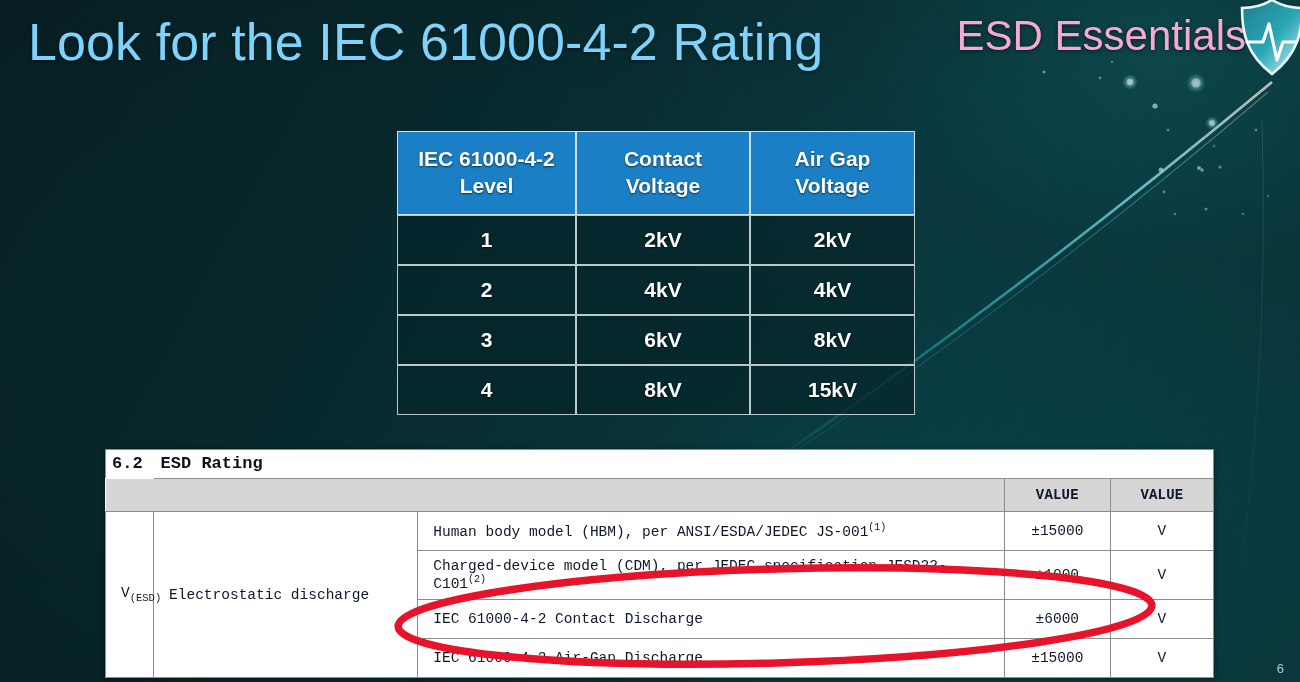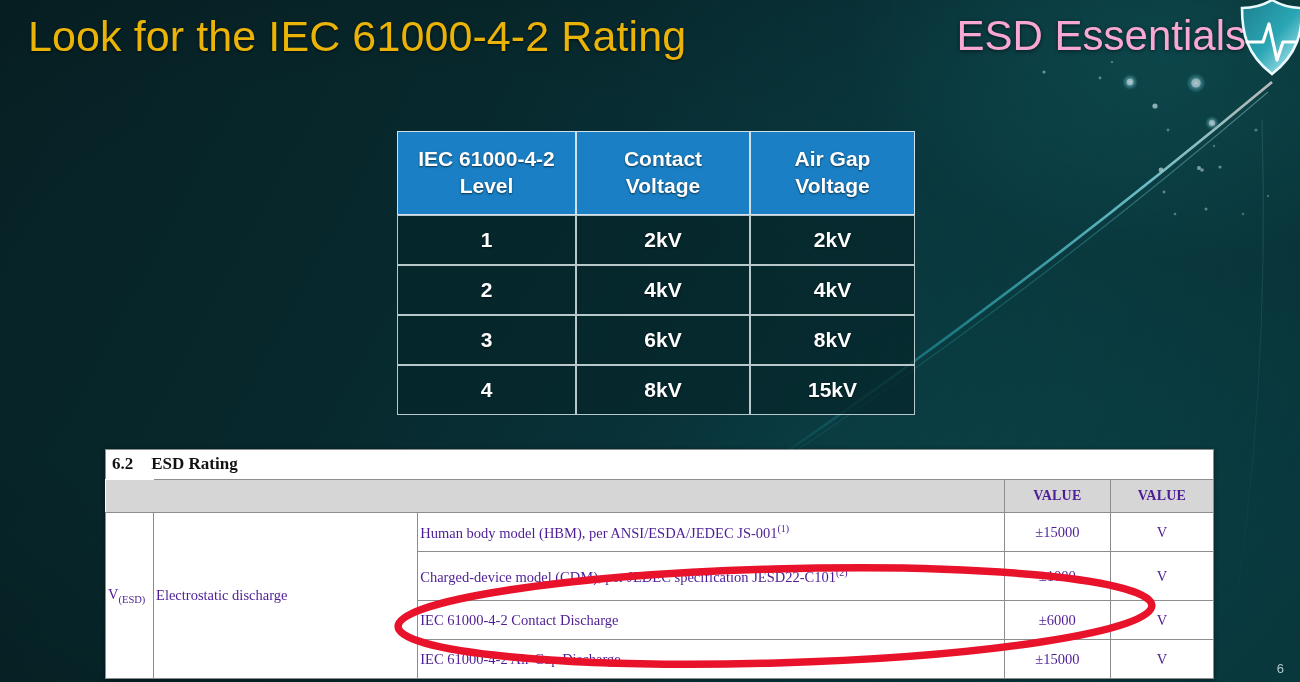--- a/index.html
+++ b/index.html
@@ -21,21 +21,21 @@
   #vignette {
     position:absolute; inset:0;
     background:radial-gradient(ellipse 1000px 620px at 420px 330px, rgba(0,0,0,0) 40%, rgba(0,0,0,0.30) 100%);
     pointer-events:none;
   }
   #swoosh { position:absolute; inset:0; pointer-events:none; }
 
   
   #slide-title {
     position:absolute; left:28px; top:12px;
-    font-size:43px; color:#eab308; letter-spacing:0.1px;
+    font-size:52px; color:#7dd3fc; letter-spacing:0.1px;
     text-shadow:0 1px 3px rgba(0,0,0,0.65);
     white-space:nowrap;
   }
   #brand {
     position:absolute; right:54px; top:12px;
     font-size:42px; color:#f9a8d4;
     text-shadow:0 1px 4px rgba(0,0,0,0.6);
     white-space:nowrap;
   }
   #shield { position:absolute; right:-8px; top:-2px; width:72px; height:80px; }
@@ -67,34 +67,34 @@
   #level-table col.c1 { width:179px; }
   #level-table col.c2 { width:174px; }
   #level-table col.c3 { width:165px; }
 
   
   #datasheet {
     position:absolute; left:105px; top:449px;
     width:1109px;
     background:#ffffff;
     box-shadow:0 1px 5px rgba(0,0,0,0.45);
-    font-family:Liberation Serif, serif;
+    font-family:Liberation Mono, monospace;
   }
   #ds-title {
     border:1px solid #8d8d8d; border-bottom:none;
     padding:4px 6px 5px 6px;
     font-size:17px; font-weight:bold; color:#121212;
     display:flex; gap:18px; align-items:baseline;
     background:#ffffff;
   }
   #ds-table { width:100%; border-collapse:collapse; table-layout:fixed; }
   #ds-table th, #ds-table td {
     border:1px solid #8d8d8d;
-    font-size:14.5px; color:#4c1d95;
-    padding:4px 2px; vertical-align:middle;
+    font-size:14.5px; color:#0f172a;
+    padding:4px 15px; vertical-align:middle;
   }
   #ds-table thead th { background:#d6d6d6; height:24px; font-weight:bold; font-size:14px; text-align:center; letter-spacing:0.2px; }
   #ds-table col.k1 { width:48px; }
   #ds-table col.k2 { width:264px; }
   #ds-table col.k3 { width:586px; }
   #ds-table col.k4 { width:106px; }
   #ds-table col.k5 { width:103px; }
   .ds-desc { height:30px; }
   .ds-val, .ds-unit { text-align:center; font-size:14.5px; }
   .ds-sym { font-size:15px; padding-left:9px; white-space:nowrap; }

